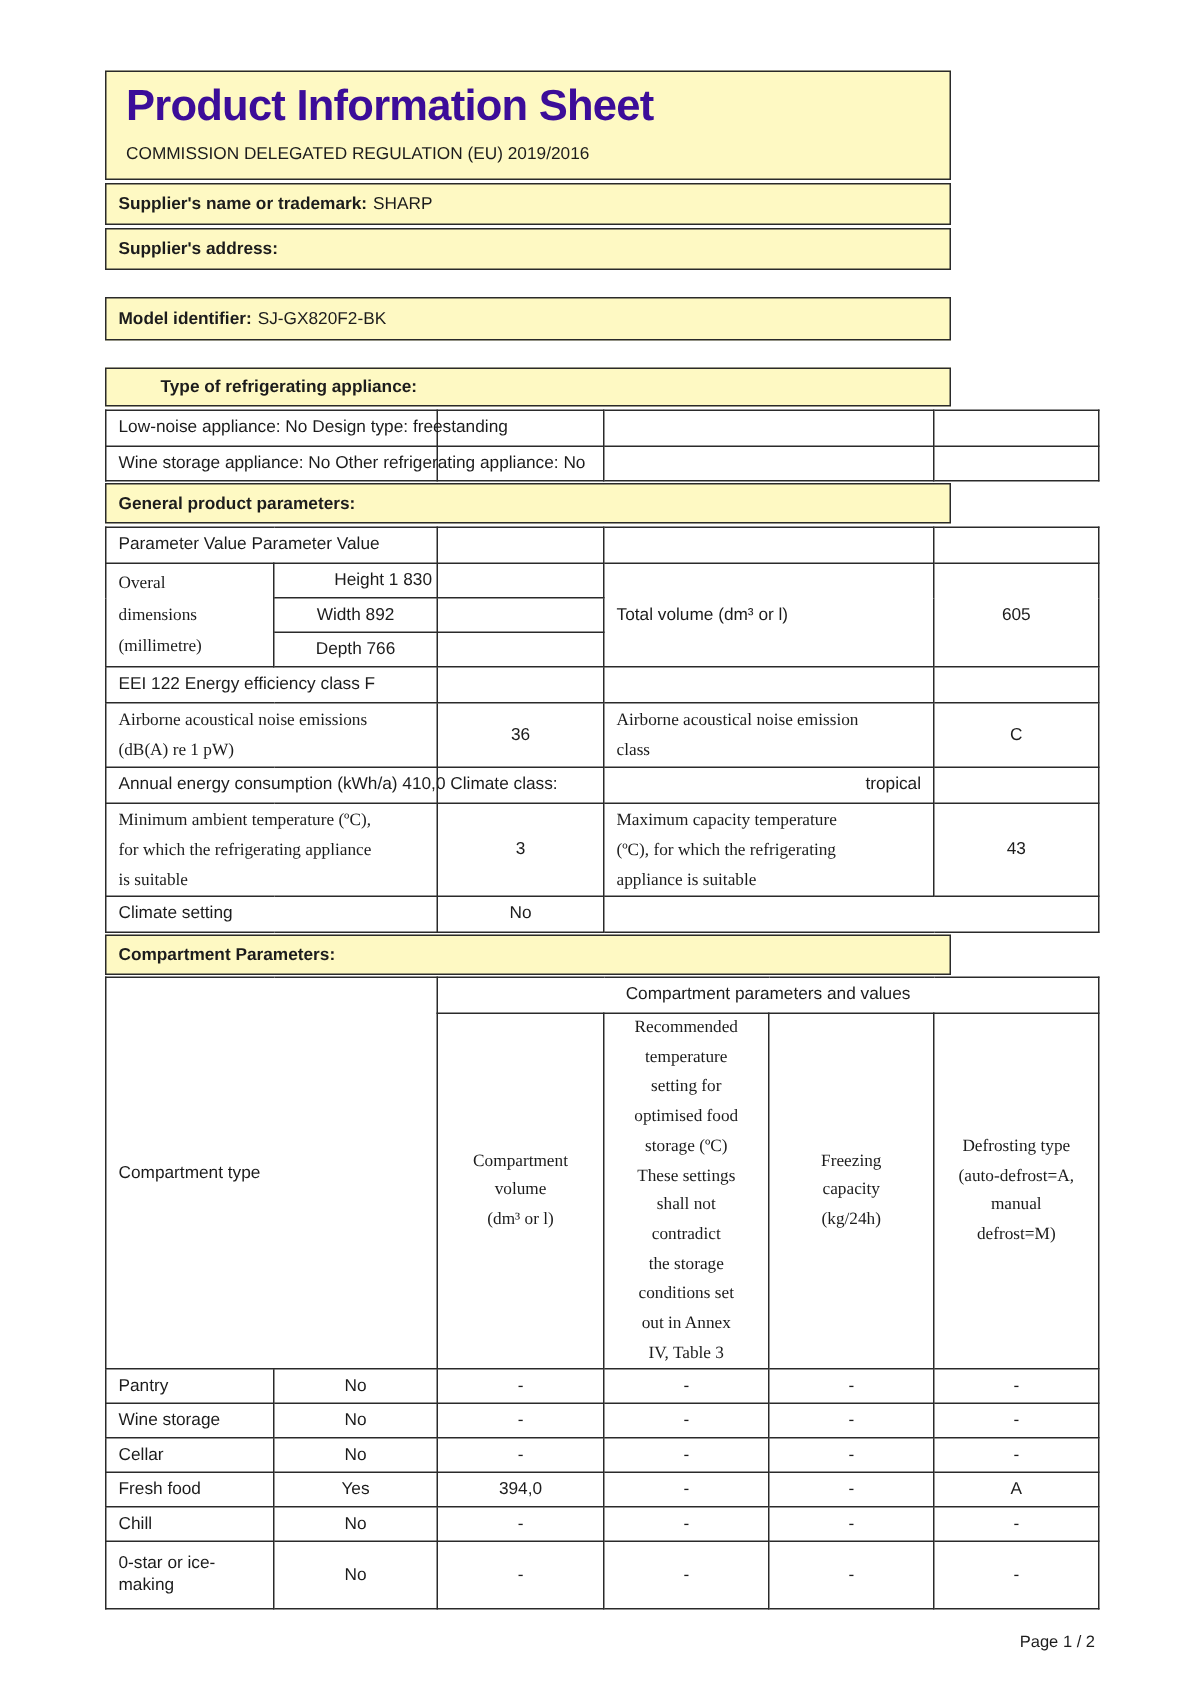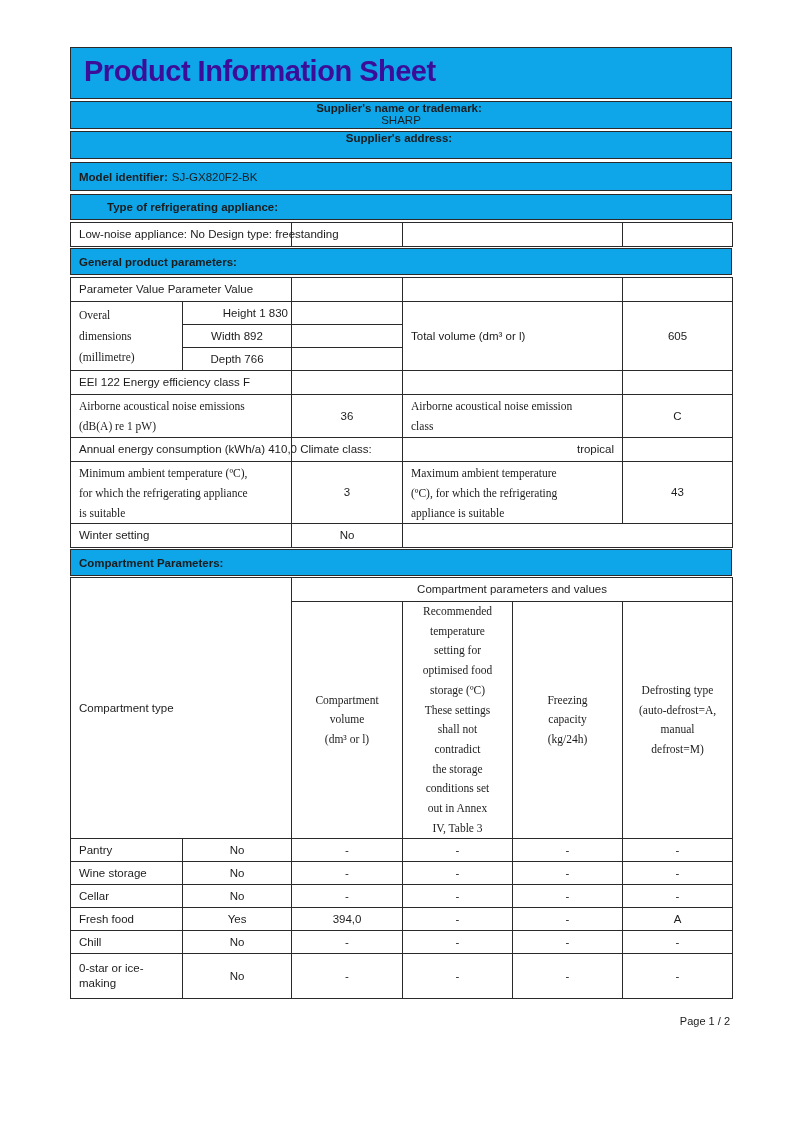--- a/index.html
+++ b/index.html
@@ -15,22 +15,22 @@
   }
   .doc {
     position: absolute;
     left: 70px;
     top: 47px;
     width: 662px;
   }
   .box {
     box-sizing: border-box;
     border: 1.5px solid #2a2a2a;
-    width: 662px;
-    background: #0ea5e9;
+    width: 564px;
+    background: #fef9c3;
   }
   .titlebox { padding: 7px 13px 10px 13px; }
   .title {
     color: var(--title-color, #3C0D99);
     font-weight: bold;
     font-size: 29px;
     letter-spacing: -0.5px;
     line-height: 33px;
   }
   .regulation { margin-top: 9px; font-size: 11.5px; }
@@ -39,22 +39,22 @@
     align-items: center;
     padding: 0 8px;
     height: 28px;
   }
   .rowbox.h29 { height: 29px; }
   .rowbox.h26 { height: 26px; padding-left: 36px; }
   .rowbox.h27 { height: 27px; }
   .b { font-weight: bold; }
   .lbl { font-weight: bold; margin-right: 4px; white-space: nowrap; }
   .val { white-space: nowrap; }
-  .mt2 { margin-top: 2px; flex-direction: column; }
-  .mt3 { margin-top: 3px; }
+  .mt2 { margin-top: 2px; }
+  .mt3 { margin-top: 18px; }
   .mt1 { margin-top: 1px; }
   table {
     border-collapse: collapse;
     table-layout: fixed;
     width: 662px;
     background: #fff;
   }
   td {
     box-sizing: border-box;
     border: 1.5px solid #2a2a2a;
@@ -78,20 +78,21 @@
     padding-right: 2px;
   }
 </style>
 </head>
 <body>
 
 <div class="doc">
 
   <div class="box titlebox">
     <div class="title">Product Information Sheet</div>
+    <div class="regulation">COMMISSION DELEGATED REGULATION (EU) 2019/2016</div>
   </div>
 
   <div class="box rowbox mt2">
     <span class="lbl">Supplier's name or trademark:</span>
     <span class="val">SHARP</span>
   </div>
 
   <div class="box rowbox mt2">
     <span class="lbl">Supplier's address:</span>
   </div>
@@ -106,20 +107,26 @@
   <table class="mt2">
     <colgroup>
         <col style="width:221px">
         <col style="width:111px">
         <col style="width:220px">
         <col style="width:110px">
       </colgroup>
     <tbody>
         <tr style="height:24px">
       <td class="ovf">Low-noise appliance: No Design type: freestanding</td>
+      <td></td>
+      <td></td>
+      <td></td>
+    </tr>
+    <tr style="height:23px">
+      <td class="ovf">Wine storage appliance: No Other refrigerating appliance: No</td>
       <td></td>
       <td></td>
       <td></td>
     </tr>
   </tbody>
     </table>
 
   <div class="box rowbox h27 mt1 b">General product parameters:</div>
 
   <table class="mt2">
@@ -172,27 +179,27 @@
       <td colspan="2" class="ovf">Annual energy consumption (kWh/a) 410,0 Climate class:</td>
       <td></td>
       <td class="ta-r">tropical</td>
       <td></td>
     </tr>
     <tr style="height:62px">
       <td colspan="2" class="pl lh20">Minimum ambient temperature (ºC),
 for which the refrigerating appliance
 is suitable</td>
       <td class="ctr">3</td>
-      <td class="pl lh20">Maximum ambient temperature
+      <td class="pl lh20">Maximum capacity temperature
 (ºC), for which the refrigerating
 appliance is suitable</td>
       <td class="ctr">43</td>
     </tr>
     <tr style="height:24px">
-      <td colspan="2">Winter setting</td>
+      <td colspan="2">Climate setting</td>
       <td class="ctr">No</td>
       <td colspan="2"></td>
     </tr>
   </tbody>
     </table>
 
   <div class="box rowbox h27 mt1 b">Compartment Parameters:</div>
 
   <table class="mt1">
     <colgroup>

